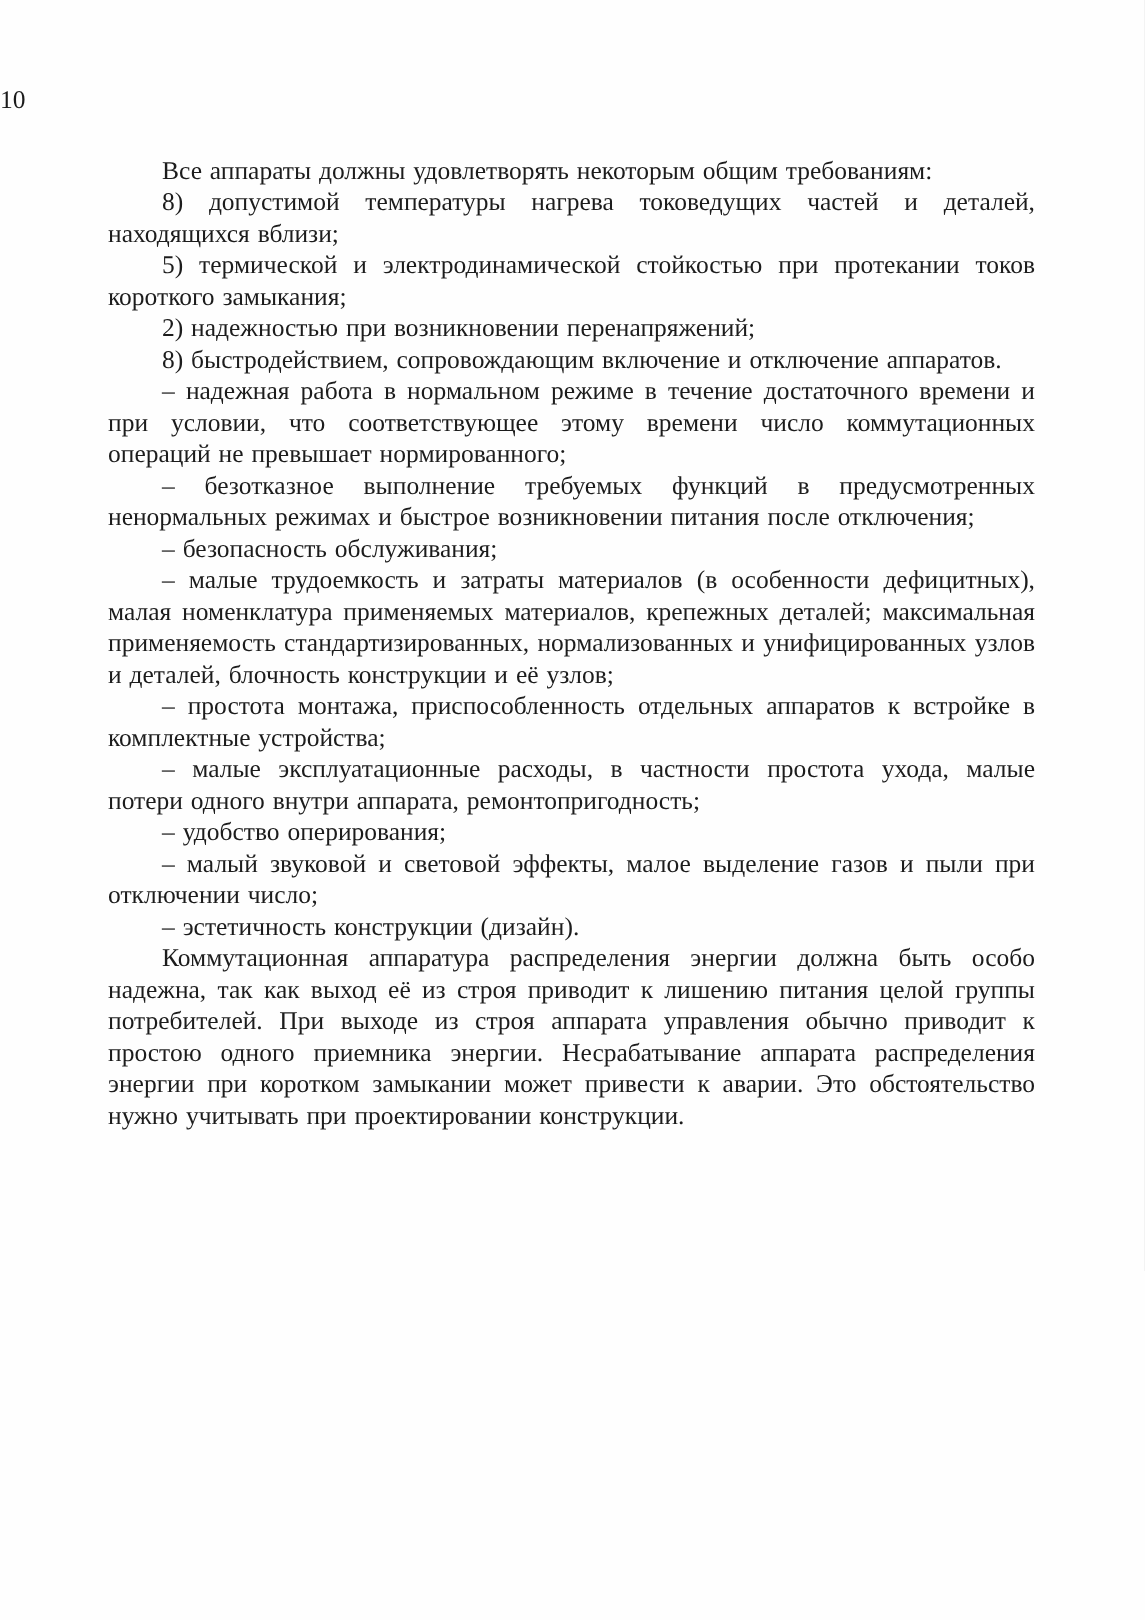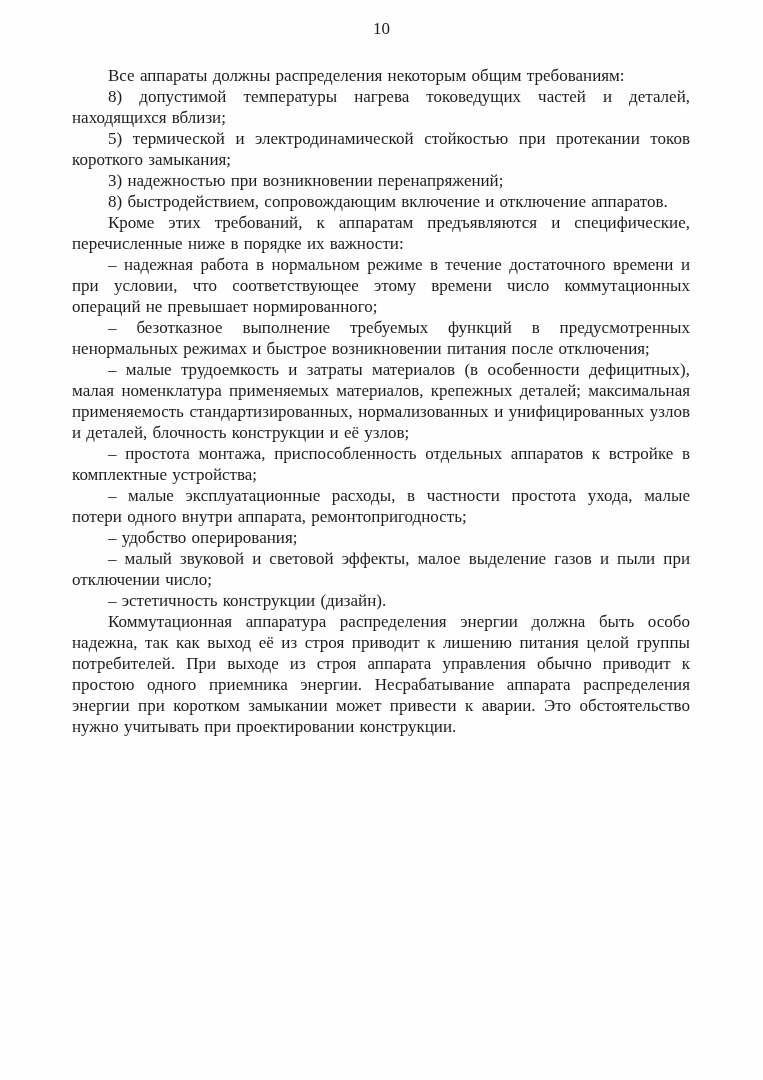--- a/index.html
+++ b/index.html
@@ -12,22 +12,21 @@
     width: 763px;
     height: 1080px;
     margin: 0;
     background: #fefefe;
     color: #1c1c1c;
     font-family: "Liberation Serif", "DejaVu Serif", serif;
     overflow: hidden;
     box-sizing: border-box;
   }
   .page-number {
-    padding-top: 18px;
-    text-align: center;
+    padding-top: 56px;
     font-size: 17px;
     line-height: 21px;
   }
   .text-block {
     margin: 26px 73px 0 72px;
     font-size: 17px;
     line-height: 21px;
     text-align: justify;
   }
   .para {
@@ -39,36 +38,36 @@
 </style>
 </head>
 <body>
 
 <div class="page">
   <div class="page-number">10</div>
 
   <div class="text-block">
 
 
-      <p class="para">Все аппараты должны распределения некоторым общим требованиям:</p>
+      <p class="para">Все аппараты должны удовлетворять некоторым общим требованиям:</p>
 
       <p class="para">8) допустимой температуры нагрева токоведущих частей и деталей, находящихся вблизи;</p>
 
       <p class="para">5) термической и электродинамической стойкостью при протекании токов короткого замыкания;</p>
 
-      <p class="para">3) надежностью при возникновении перенапряжений;</p>
+      <p class="para">2) надежностью при возникновении перенапряжений;</p>
 
       <p class="para">8) быстродействием, сопровождающим включение и отключение аппаратов.</p>
 
-      <p class="para">Кроме этих требований, к аппаратам предъявляются и специфические, перечисленные ниже в порядке их важности:</p>
 
       <p class="para">– надежная работа в нормальном режиме в течение достаточного времени и при условии, что соответствующее этому времени число коммутационных операций не превышает нормированного;</p>
 
       <p class="para">– безотказное выполнение требуемых функций в предусмотренных ненормальных режимах и быстрое возникновении питания после отключения;</p>
 
+      <p class="para">– безопасность обслуживания;</p>
 
       <p class="para">– малые трудоемкость и затраты материалов (в особенности дефицитных), малая номенклатура применяемых материалов, крепежных деталей; максимальная применяемость стандартизированных, нормализованных и унифицированных узлов и деталей, блочность конструкции и её узлов;</p>
 
       <p class="para">– простота монтажа, приспособленность отдельных аппаратов к встройке в комплектные устройства;</p>
 
       <p class="para">– малые эксплуатационные расходы, в частности простота ухода, малые потери одного внутри аппарата, ремонтопригодность;</p>
 
 
       <p class="para">– удобство оперирования;</p>
 

